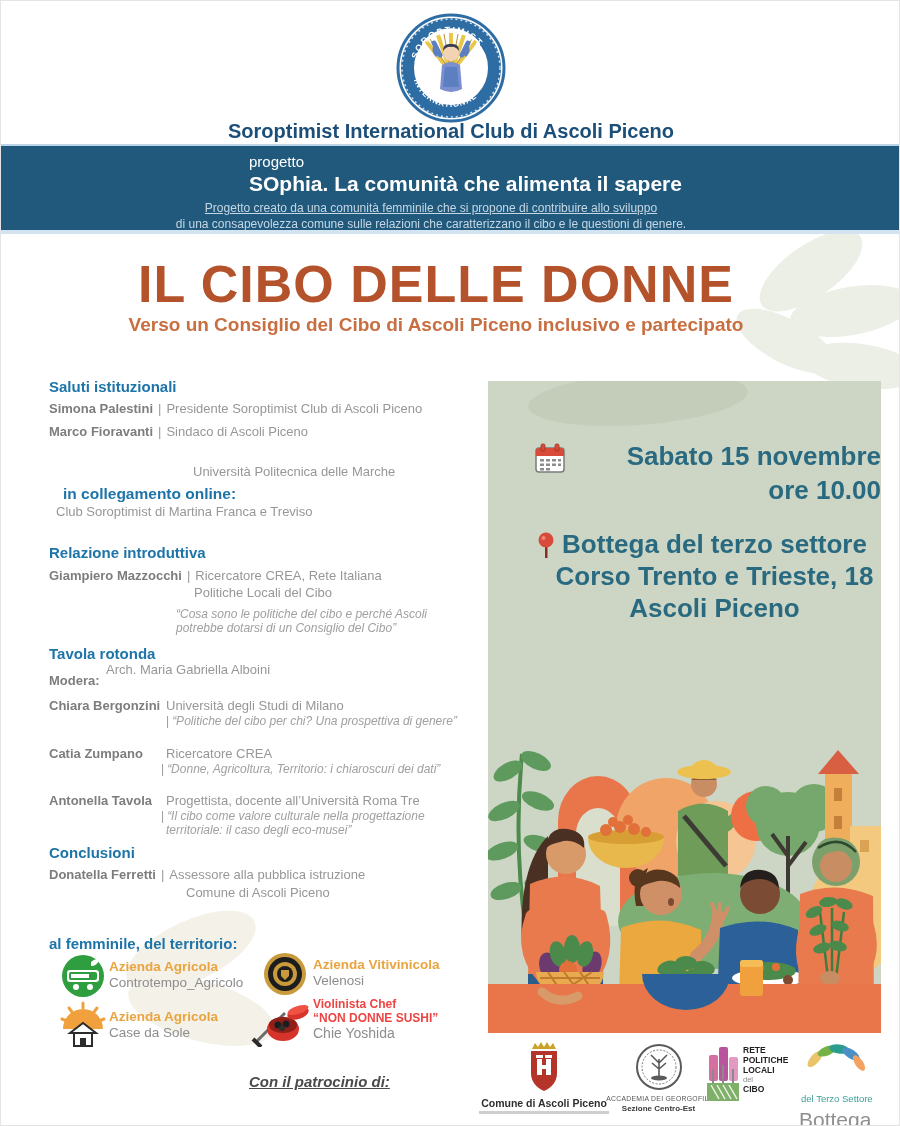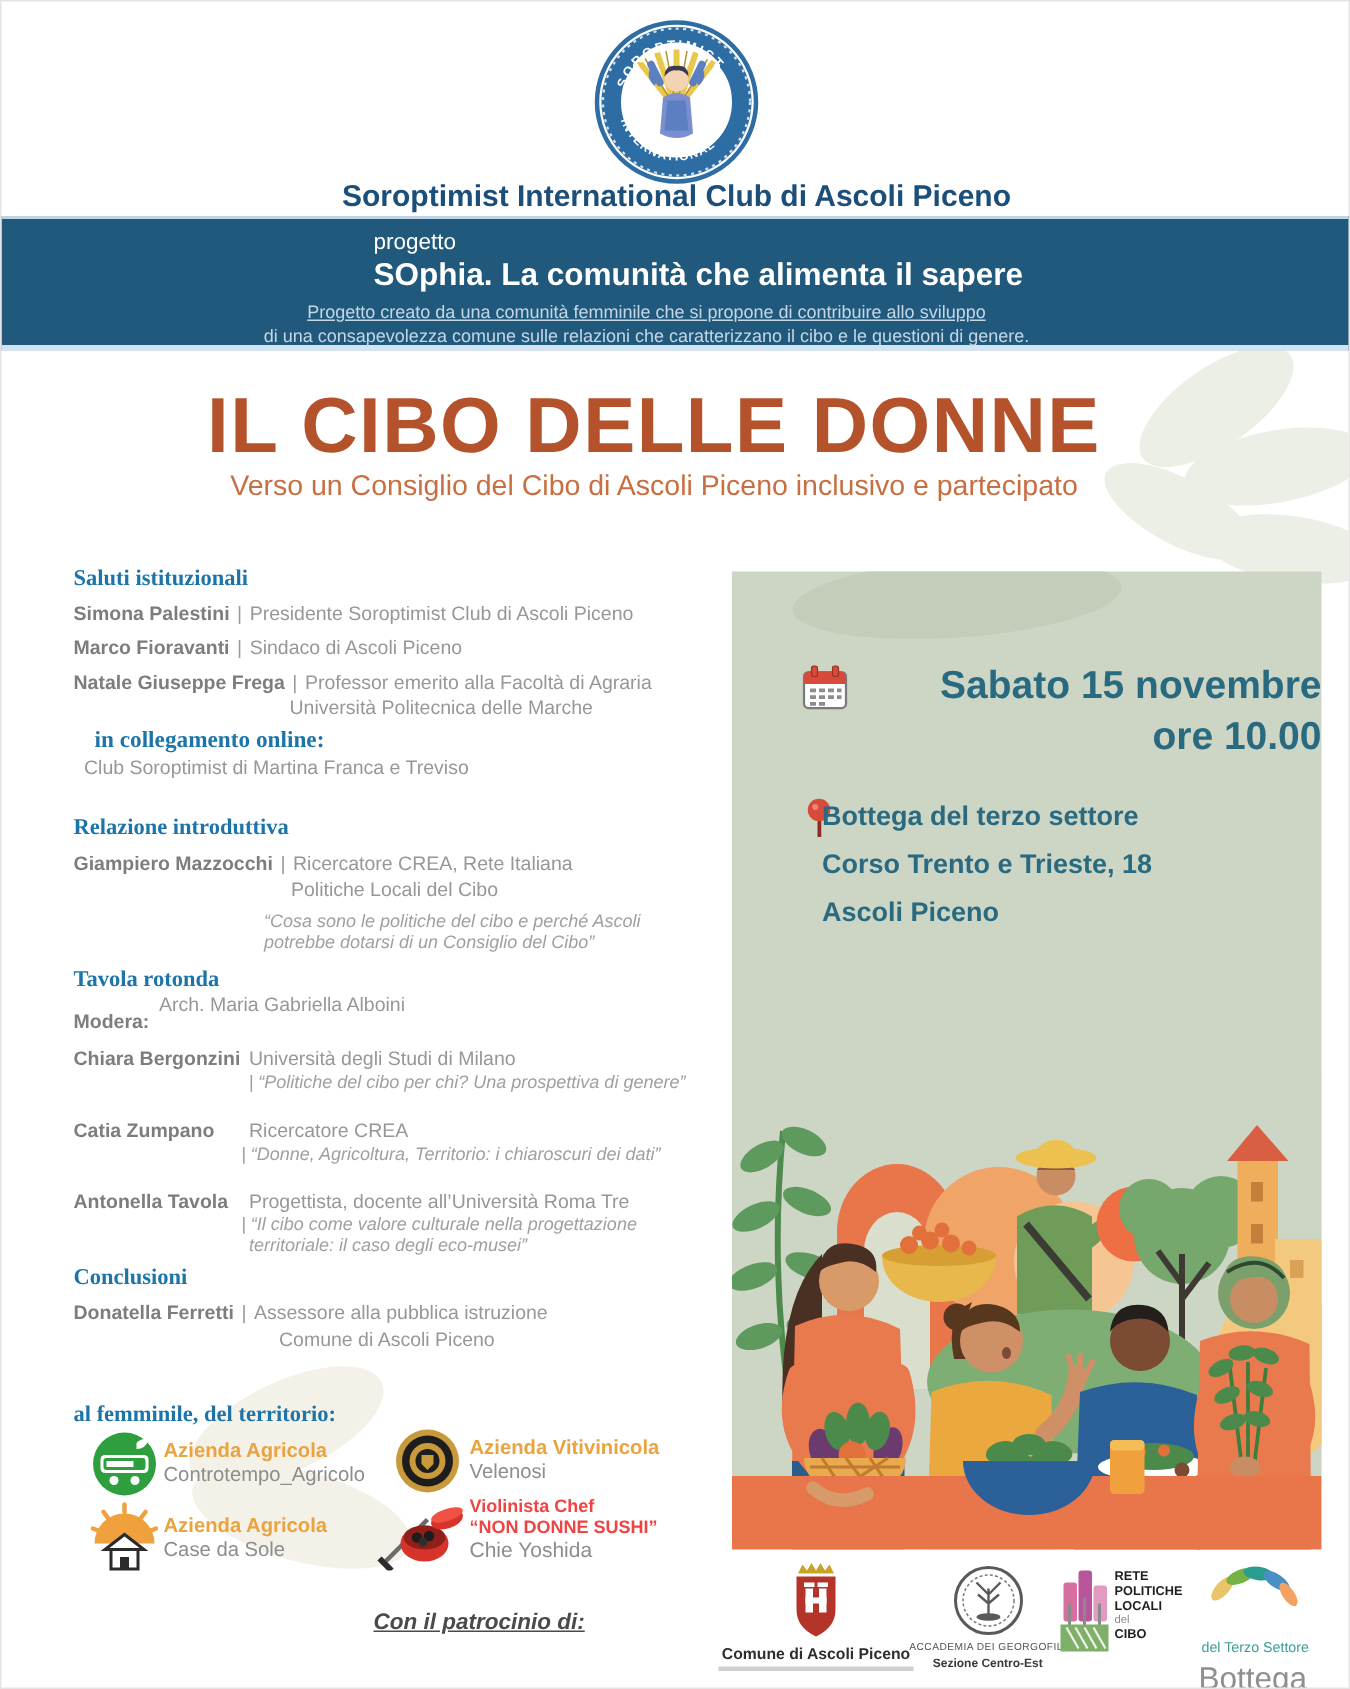--- a/index.html
+++ b/index.html
@@ -20,37 +20,37 @@
     border-top:2px solid #bcd4e6; border-bottom:4px solid #d3e3f0; color:#fff; }
   .banner-kicker { position:absolute; left:248px; top:7px; font-size:15px; }
   .banner-title  { position:absolute; left:248px; top:26px; font-size:21px; font-weight:bold; }
   .banner-desc1  { position:absolute; left:0; top:55px; width:860px; text-align:center; font-size:12px; color:#c5d7e5;text-decoration:underline; }
   .banner-desc2  { position:absolute; left:0; top:71px; width:860px; text-align:center; font-size:12px; color:#c5d7e5; }
 
   
   .main-title { top:253px; left:0; width:870px; text-align:center;
     color:#b4522c; font-size:52px; font-weight:bold; letter-spacing:1px; }
   .sub-title  { top:313px; left:0; width:870px; text-align:center;
-    color:#c86f42; font-size:19px; font-weight:normal; }
-
-  
-  .h-blue { color:#1d74a8; font-weight:bold; font-size:15px;font-family:Liberation Serif, serif; }
+    color:#c86f42; font-size:19px; font-weight:bold; }
+
+  
+  .h-blue { color:#1d74a8; font-weight:bold; font-size:15px; }
   .prow { font-size:13px; color:#979797; white-space:nowrap; }
   .name { color:#7d7d7d; font-weight:bold; }
   .sep  { color:#9a9a9a; padding:0 5px; }
   .role { color:#979797; }
   .quote { color:#a0a0a0; font-style:italic; font-size:12px; white-space:nowrap; }
   .speaker-name { color:#7d7d7d; font-weight:bold; font-size:13px; }
 
   
   .event-box { left:487px; top:380px; width:393px; height:652px; background:#cdd6c5; }
   .event-date { left:562px; top:438px; width:318px; text-align:right;
     color:#2a6a80; font-size:26px; font-weight:bold; line-height:34px; }
-  .event-venue { left:547px; top:527px; width:333px; 
-    color:#2a6a80; font-size:18px; font-weight:600; line-height:32px; }
+  .event-venue { left:547px; top:527px; width:333px; text-align:center;
+    color:#2a6a80; font-size:26px; font-weight:600; line-height:32px; }
 
   
   .vendor-type { font-size:13.5px; font-weight:bold; color:#e9a440; }
   .vendor-sub { font-size:12px; font-weight:bold; color:#ef4444; }
   .vendor-name { font-size:13.5px; color:#8d8d8d; }
 
   
   .patro-label { left:248px; top:1072px; font-size:15px; font-style:italic;
     font-weight:bold; color:#4a4a4a; text-decoration:underline; }
   .patro-caption { font-weight:bold; color:#2e2e2e; font-size:10.5px; text-align:center; }
@@ -135,23 +135,20 @@
   <div class="abs main-title">IL CIBO DELLE DONNE</div>
   <div class="abs sub-title">Verso un Consiglio del Cibo di Ascoli Piceno inclusivo e partecipato</div>
 
   <div class="abs h-blue" style="left:48px;top:377px">Saluti istituzionali</div>
 
   <div class="abs prow" style="left:48px;top:400px">
     <span class="name">Simona Palestini</span><span class="sep">|</span><span class="role">Presidente Soroptimist Club di Ascoli Piceno</span>
   </div>
   <div class="abs prow" style="left:48px;top:423px">
     <span class="name">Marco Fioravanti</span><span class="sep">|</span><span class="role">Sindaco di Ascoli Piceno</span>
-  </div>
-  <div class="abs prow" style="left:48px;top:446px">
-    <span class="name">Natale Giuseppe Frega</span><span class="sep">|</span><span class="role">Professor emerito alla Facoltà di Agraria</span>
   </div>
   <div class="abs prow" style="left:192px;top:463px">Università Politecnica delle Marche</div>
 
   <div class="abs h-blue" style="left:62px;top:484px;font-size:15.5px">in collegamento online:</div>
   <div class="abs prow" style="left:55px;top:503px">Club Soroptimist di Martina Franca e Treviso</div>
 
   <div class="abs h-blue" style="left:48px;top:543px">Relazione introduttiva</div>
   <div class="abs prow" style="left:48px;top:567px">
     <span class="name">Giampiero Mazzocchi</span><span class="sep">|</span><span class="role">Ricercatore CREA, Rete Italiana</span>
   </div>

